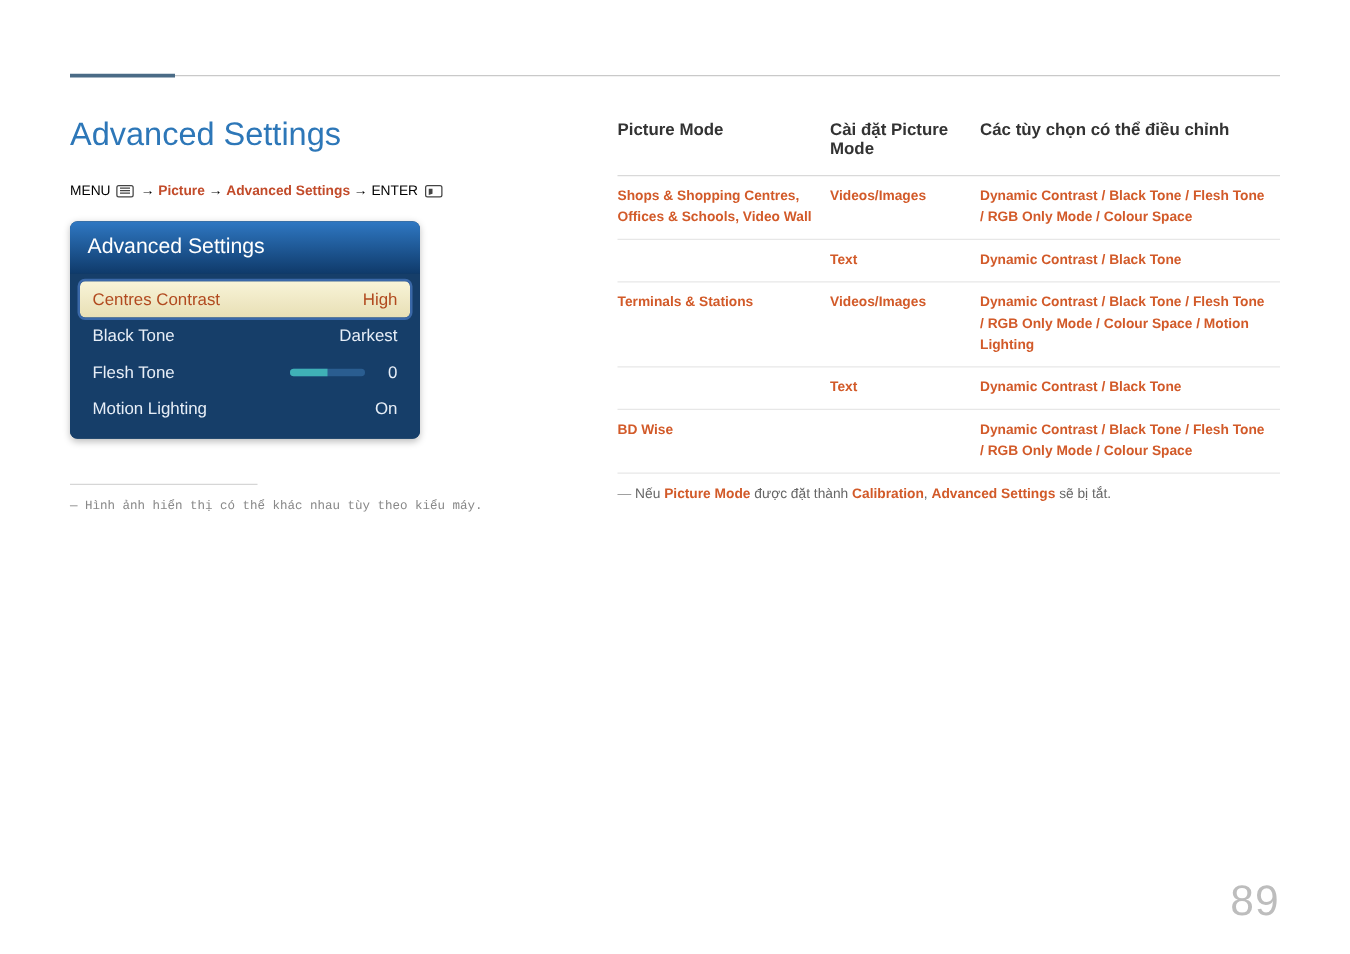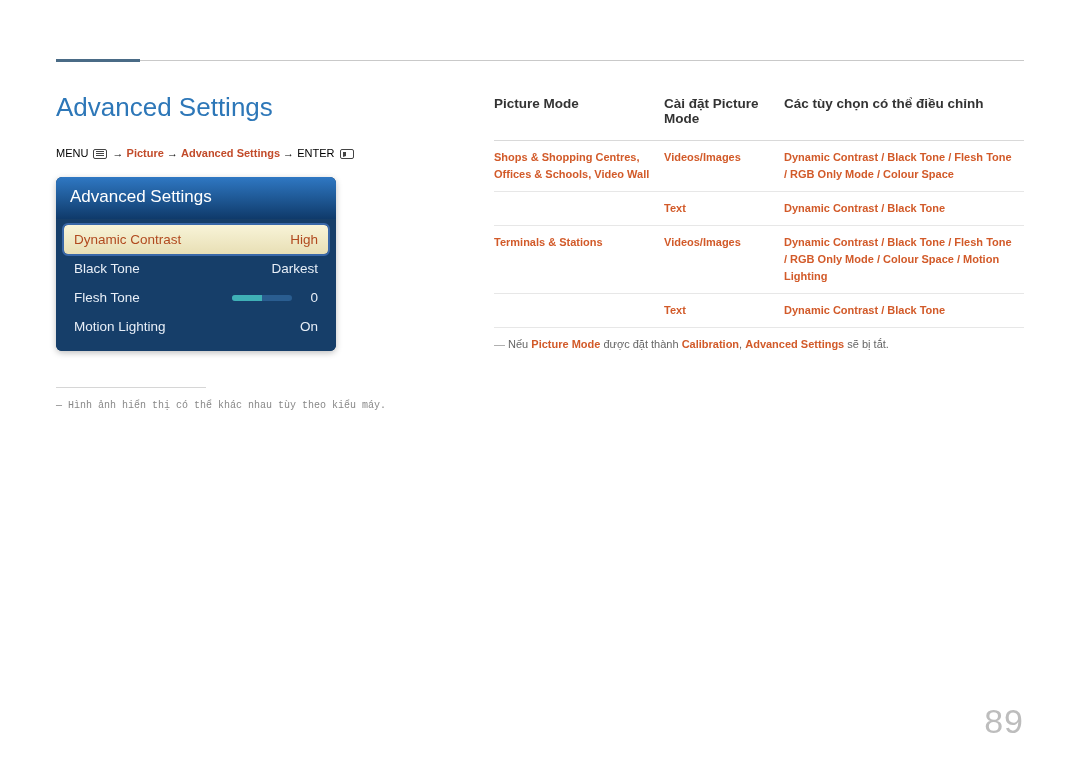--- a/index.html
+++ b/index.html
@@ -67,21 +67,21 @@
         <span class="red">Advanced Settings</span>
         <span> → </span>
         <span class="strong">ENTER</span>
         <span class="kbd enter"></span>
       </div>
 
       <div class="panel">
         <div class="panel-header">Advanced Settings</div>
         <div class="panel-body" id="panel-body">
             <div class="row sel">
-              <span>Dynamic Contrast</span>
+              <span>Centres Contrast</span>
               <span class="val">High</span>
             </div>
             <div class="row">
               <span>Black Tone</span>
               <span class="val">Darkest</span>
             </div>
             <div class="row">
               <span>Flesh Tone</span>
               <span class="slider">
                 <span class="track">
@@ -124,20 +124,25 @@
             <tr>
               <td><span class="ored">Terminals &amp; Stations</span></td>
               <td><span class="ored">Videos/Images</span></td>
               <td><span class="ored">Dynamic Contrast / Black Tone / Flesh Tone / RGB Only Mode / Colour Space / Motion Lighting</span></td>
             </tr>
             <tr>
               <td style="border-bottom: 1px solid rgb(231, 231, 231);"></td>
               <td><span class="ored">Text</span></td>
               <td><span class="ored">Dynamic Contrast / Black Tone</span></td>
             </tr>
+            <tr>
+              <td><span class="ored">BD Wise</span></td>
+              <td></td>
+              <td><span class="ored">Dynamic Contrast / Black Tone / Flesh Tone / RGB Only Mode / Colour Space</span></td>
+            </tr>
           </tbody>
       </table>
 
       <div class="note">
         <span>Nếu </span><span class="ored2">Picture Mode</span><span> được đặt thành </span><span class="ored2">Calibration</span><span>, </span><span class="ored2">Advanced Settings</span><span> sẽ bị tắt.</span>
       </div>
     </div>
   </div>
 </div>
 

